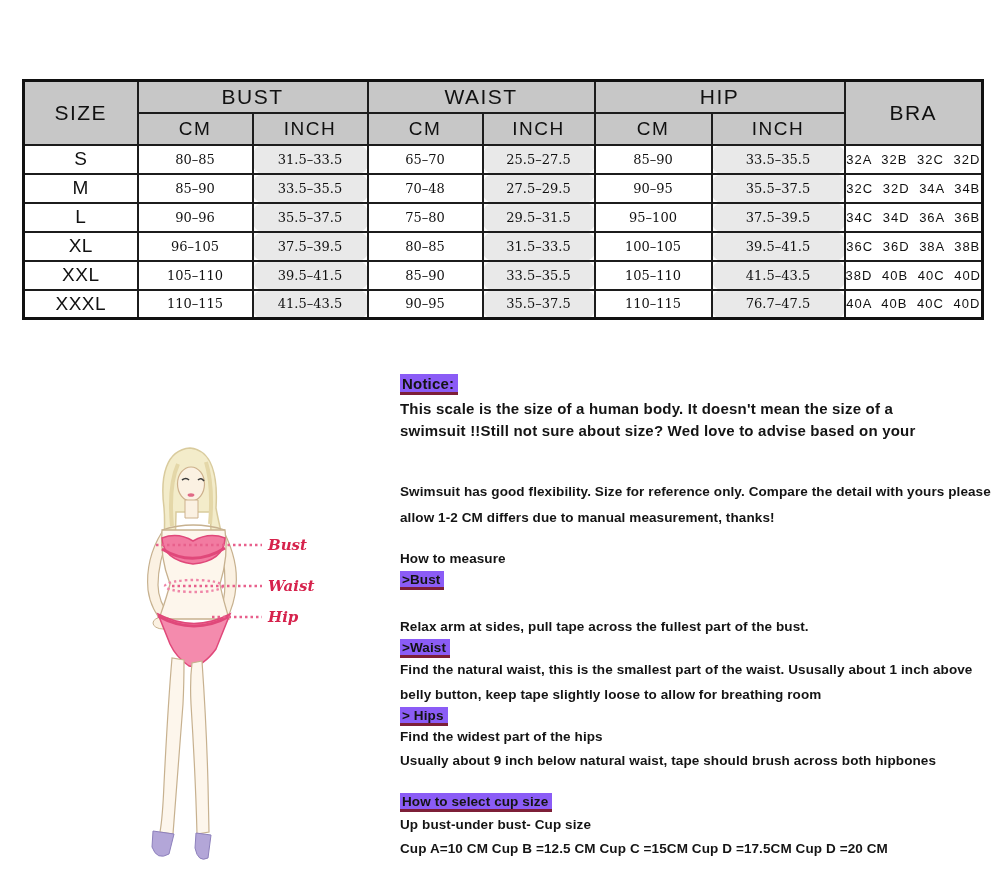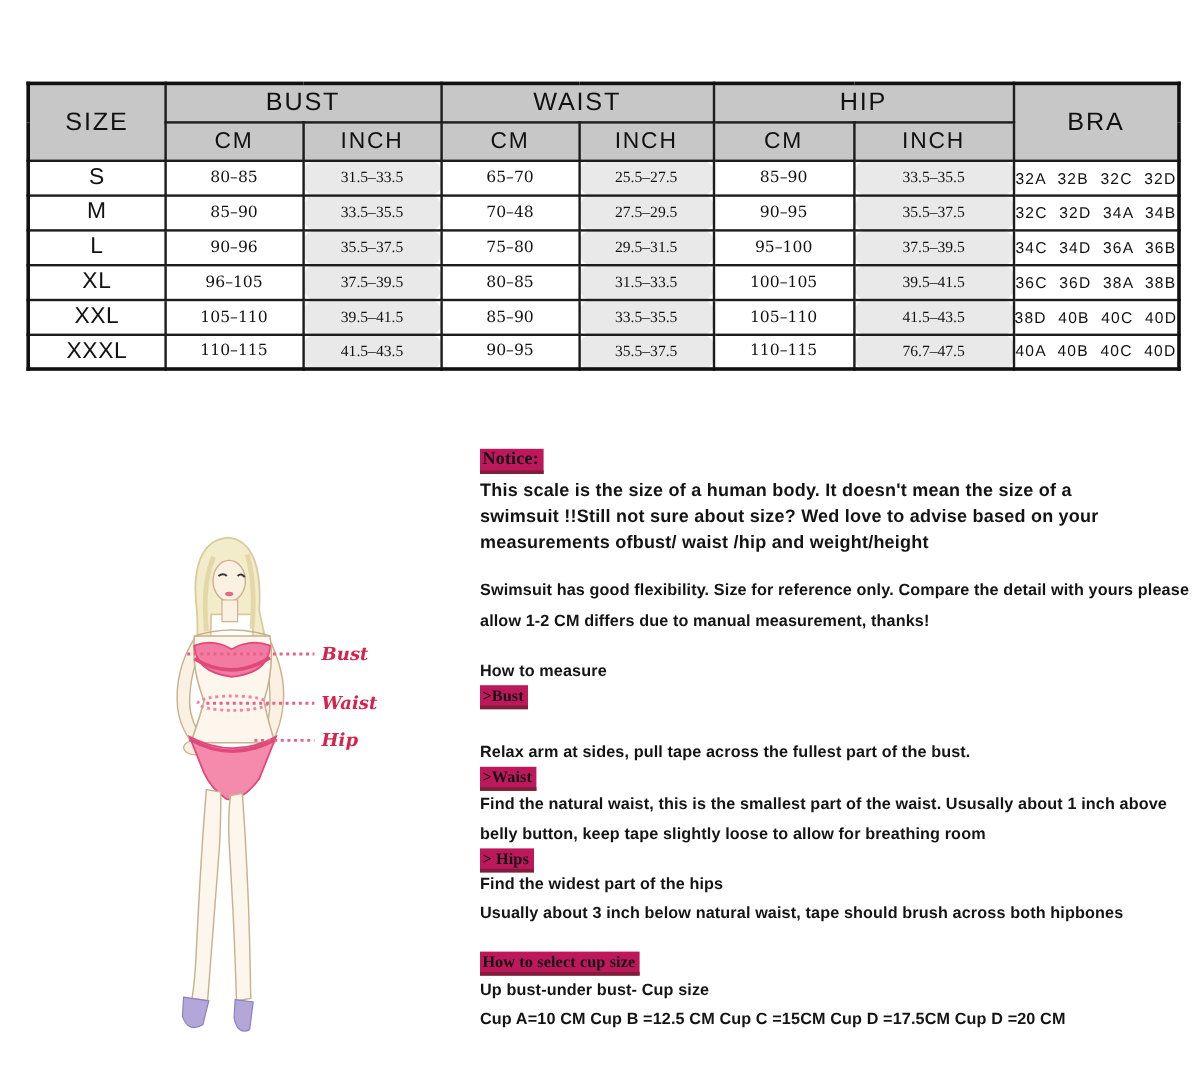--- a/index.html
+++ b/index.html
@@ -1,40 +1,40 @@
 <!DOCTYPE html>
 <html><head>
 <meta charset="utf-8">
 <style>
   * { margin:0; padding:0; box-sizing:border-box; }
   html,body { background:#ffffff; }
   body { width:1000px; height:895px; font-family:"Liberation Sans", sans-serif; color:#111; }
   #stage { position:relative; width:1000px; height:895px; background:#fff; overflow:hidden; }
 
   
-  #size-table { position:absolute; left:22px; top:68px; border-collapse:collapse; table-layout:fixed;padding-left:44px; }
+  #size-table { position:absolute; left:22px; top:79px; border-collapse:collapse; table-layout:fixed;padding-left:44px; }
   #size-table th, #size-table td { border:2px solid #1c1c1c; text-align:center; vertical-align:middle; }
   #size-table { border:3px solid #111; }
   #size-table thead th { background:#c7c7c7; font-weight:normal; font-size:21px; letter-spacing:1.5px; height:32px; }
   #size-table thead tr.subhead th { font-size:19px; }
   #size-table tbody td { height:29px; background:#fff; }
   #size-table tbody td.size-cell { font-size:19px; letter-spacing:.5px; }
   #size-table tbody td.num { font-family:"DejaVu Serif", serif; font-size:13px;border-radius:10px; }
-  #size-table tbody td.inch { background:#e9e9e9;font-family:Liberation Serif, serif; }
+  #size-table tbody td.inch { background:#e9e9e9; }
   #size-table tbody td.bra-cell { font-size:13px; letter-spacing:1px; word-spacing:5px; white-space:nowrap; }
   .col-size {width:114px;} .col-bcm{width:115px;} .col-binch{width:115px;}
   .col-wcm{width:115px;} .col-winch{width:112px;} .col-hcm{width:117px;}
   .col-hinch{width:133px;} .col-bra{width:137px;}
 
   
   #copy { position:absolute; left:400px; top:372px; width:592px; height:520px; }
   #copy .line { position:absolute; left:0; white-space:nowrap; font-weight:bold; color:#141414; }
   .t15 { font-size:15px; letter-spacing:.2px; }
   .t13 { font-size:13.5px; letter-spacing:.1px; }
-  .hl { background:#be185d; border-bottom:3px solid #7d1f38; padding:1px 4px 0 2px; display:inline-block;font-family:Liberation Serif, serif; }
+  .hl { background:#8b5cf6; border-bottom:3px solid #7d1f38; padding:1px 4px 0 2px; display:inline-block; }
 
   
   #figure-wrap { position:absolute; left:112px; top:442px; width:250px; height:430px; }
   #figure-wrap svg { width:100%; height:100%; display:block; }
   .measure-label { font-family:"DejaVu Serif", serif; font-style:italic; font-weight:bold;
                    font-size:15px; fill:#d6224c; }
 </style>
 </head>
 <body>
 
@@ -175,36 +175,35 @@
       <text x="156" y="108" class="measure-label">Bust</text>
       <text x="156" y="149" class="measure-label">Waist</text>
       <text x="156" y="180" class="measure-label">Hip</text>
     </svg>
   </div>
 
   <div id="copy">
     <div class="line t15" style="top:2px"><span class="hl">Notice:</span></div>
     <div class="line t15" style="top:28px">This scale is the size of a human body. It doesn't mean the size of a</div>
     <div class="line t15" style="top:50px">swimsuit !!Still not sure about size? Wed love to advise based on your</div>
-    <div class="line t15" style="top:72px">measurements ofbust/ waist /hip and weight/height</div>
 
     <div class="line t13" style="top:112px">Swimsuit has good flexibility. Size for reference only. Compare the detail with yours please</div>
     <div class="line t13" style="top:138px">allow 1-2 CM differs due to manual measurement, thanks!</div>
 
     <div class="line t13" style="top:179px">How to measure</div>
 
     <div class="line t13" style="top:199px"><span class="hl">&gt;Bust</span></div>
     <div class="line t13" style="top:247px">Relax arm at sides, pull tape across the fullest part of the bust.</div>
 
     <div class="line t13" style="top:267px"><span class="hl">&gt;Waist</span></div>
     <div class="line t13" style="top:290px">Find the natural waist, this is the smallest part of the waist. Ususally about 1 inch above</div>
     <div class="line t13" style="top:315px">belly button, keep tape slightly loose to allow for breathing room</div>
 
     <div class="line t13" style="top:335px"><span class="hl">&gt; Hips</span></div>
     <div class="line t13" style="top:357px">Find the widest part of the hips</div>
-    <div class="line t13" style="top:381px">Usually about 3 inch below natural waist, tape should brush across both hipbones</div>
+    <div class="line t13" style="top:381px">Usually about 9 inch below natural waist, tape should brush across both hipbones</div>
 
     <div class="line t13" style="top:421px"><span class="hl">How to select cup size</span></div>
     <div class="line t13" style="top:445px">Up bust-under bust- Cup size</div>
     <div class="line t13" style="top:469px">Cup A=10 CM Cup B =12.5 CM Cup C =15CM Cup D =17.5CM Cup D =20 CM</div>
   </div>
 
 </div>
 
 </body></html>

